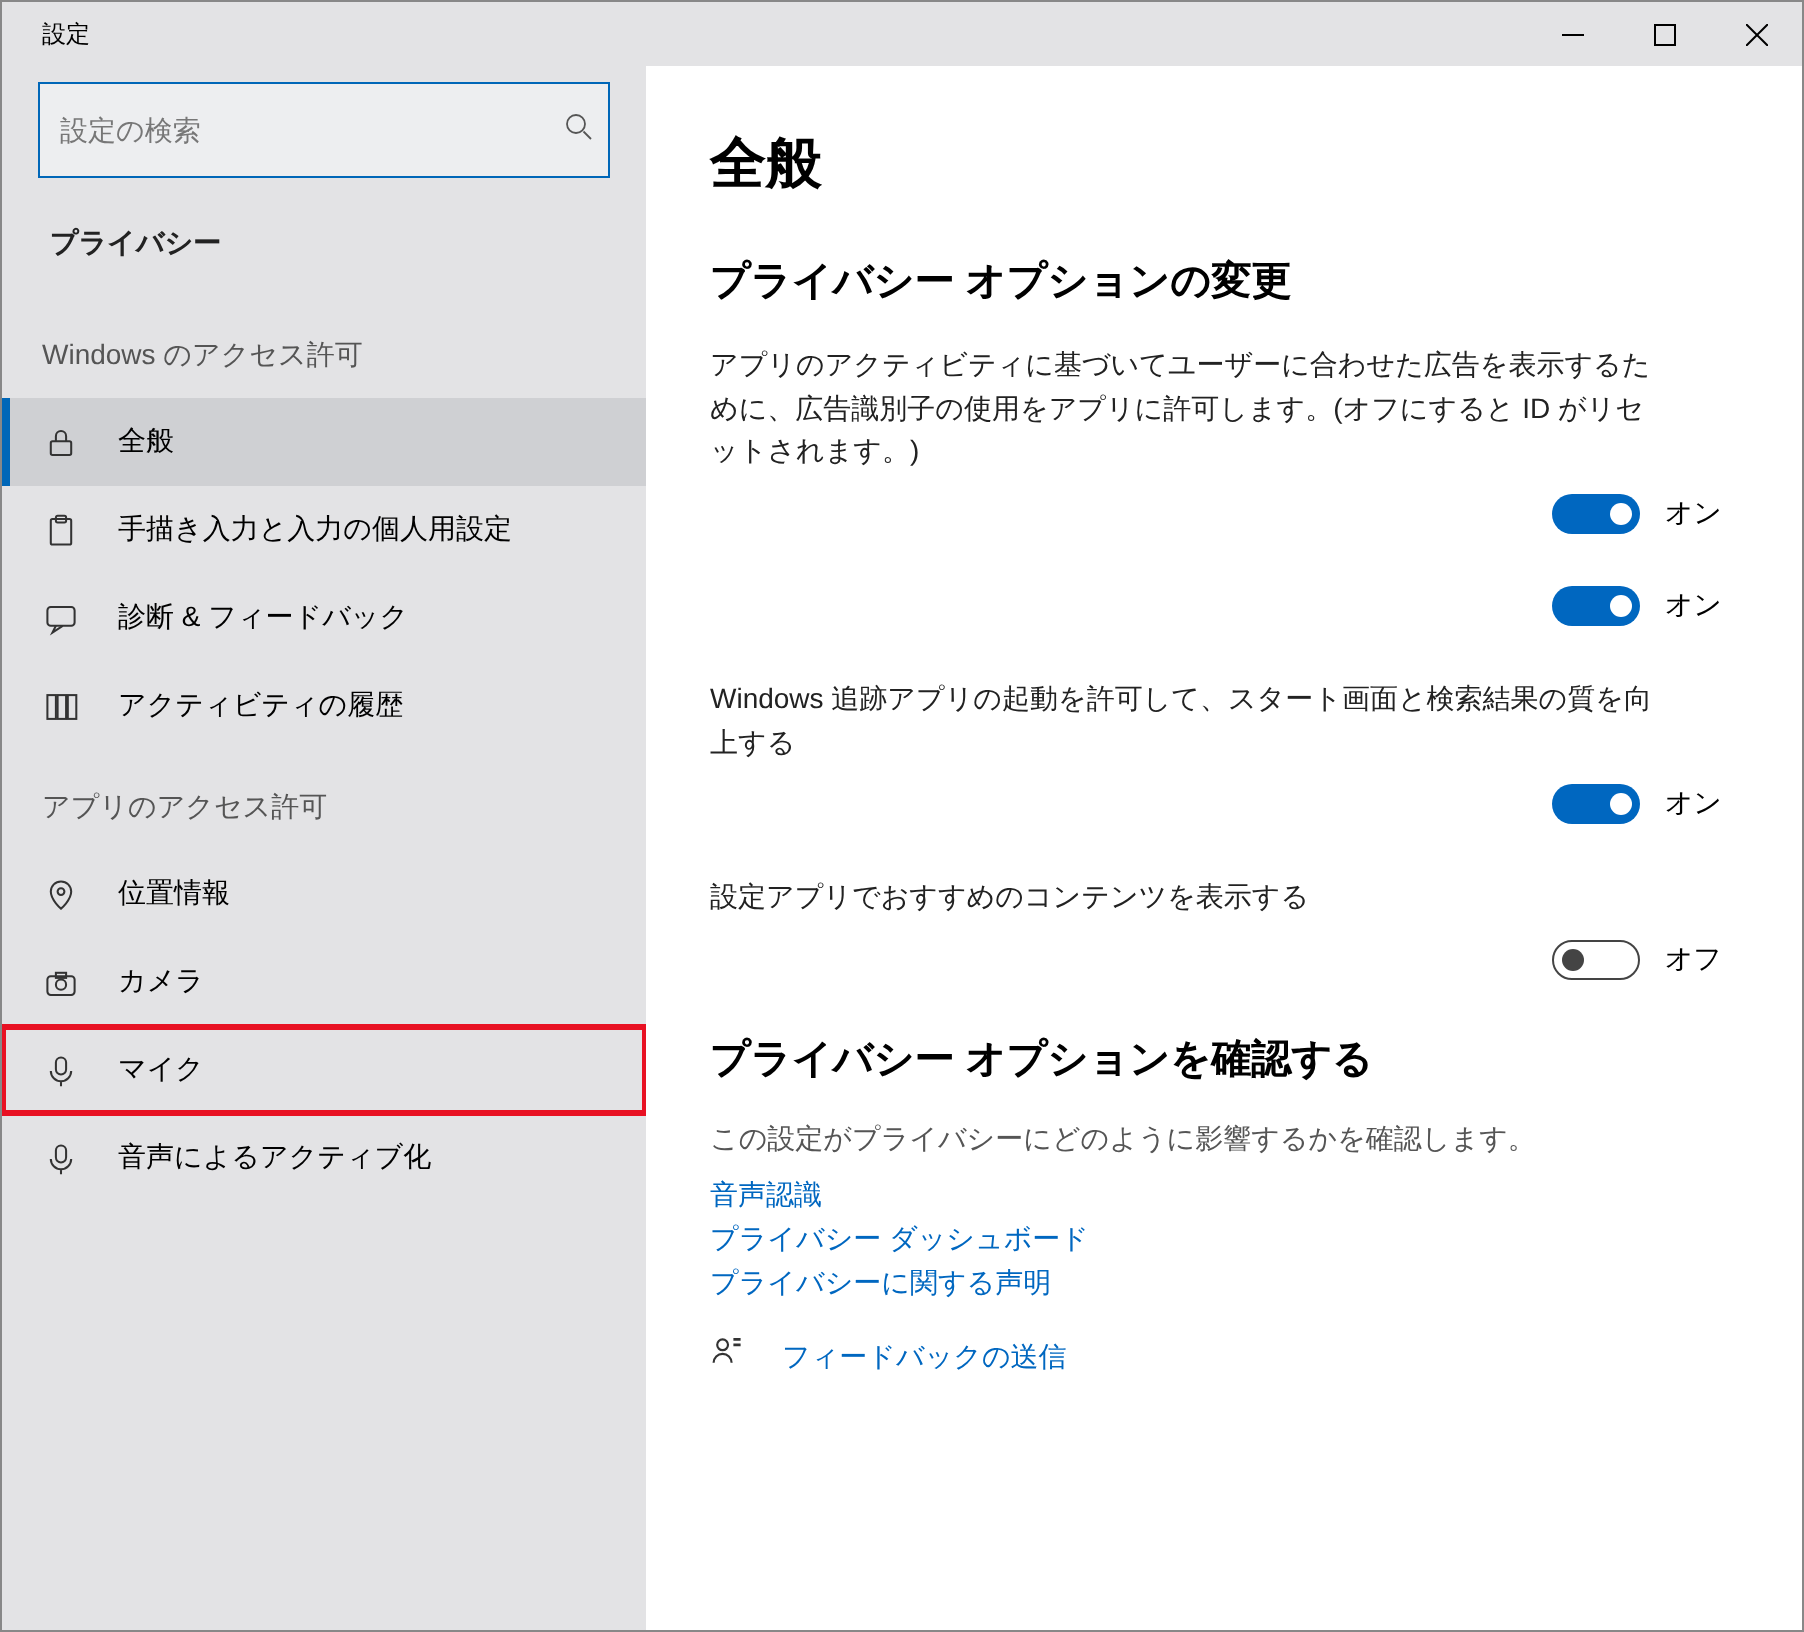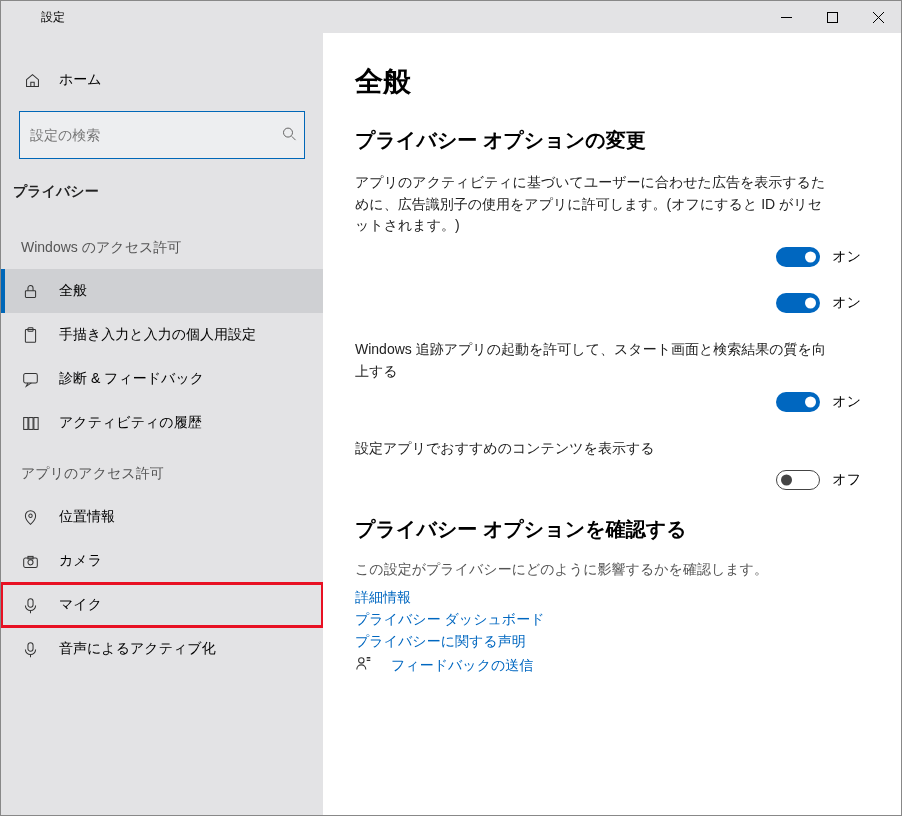--- a/index.html
+++ b/index.html
@@ -1,32 +1,32 @@
 <!DOCTYPE html>
 <html><head>
 <meta charset="utf-8">
 <style>
 * { margin: 0; padding: 0; box-sizing: border-box; font-family: "Yu Gothic UI", "Segoe UI", sans-serif; }
 body { width: 902px; height: 816px; overflow: hidden; background: #fff; }
 .window { display: flex; flex-direction: column; width: 100%; height: 100%; border: 1px solid #888; }
 .titlebar { display: flex; align-items: center; height: 32px; background: #e3e3e5; }
-.tb-left { display: flex; align-items: center; gap: 20px; padding-left: 20px; }
+.tb-left { display: flex; align-items: center; gap: 20px; padding-left: 0; }
 .tb-title { font-size: 12px; color: #000; }
 .tb-ctrls { margin-left: auto; display: flex; }
 .tb-btn { width: 46px; height: 32px; display: flex; align-items: center; justify-content: center; }
 .tb-btn svg { width: 11px; height: 11px; stroke: #000; stroke-width: 1; fill: none; }
 .main { flex: 1; display: flex; overflow: hidden; }
 .sidebar { width: 322px; background: #e3e3e5; display: flex; flex-direction: column; overflow-y: auto; }
 .sb-home { display: flex; align-items: center; gap: 18px; padding: 14px 20px 14px 22px; margin-top: 24px; font-size: 14px; }
 .sb-search-wrap { padding: 8px 18px 14px 18px; }
 .sb-search { width: 100%; height: 48px; border: 1px solid #0067b8; background: #edeef0; padding: 0 34px 0 10px; font-size: 14px; color: #000; outline: none; }
 .sb-search::placeholder { color: #777; }
 .sb-search-wrap { position: relative; }
 .sb-search-icon { position: absolute; right: 26px; top: 50%; transform: translateY(-60%); }
-.sb-cat { font-size: 14px; font-weight: 600; color: #222; padding: 10px 20px 18px 12px; }
+.sb-cat { font-size: 14px; font-weight: 600; color: #222; padding: 10px 20px 18px 24px; }
 .sb-section-title { font-size: 14px; color: #555; padding: 20px 20px 12px 20px; }
 .sb-item { display: flex; align-items: center; gap: 20px; padding: 13px 20px 13px 20px; font-size: 14px; color: #000; position: relative; }
 .sb-item.selected { background: #cfd0d3; }
 .sb-item.selected::before { content: ""; position: absolute; left: 0; top: 0; bottom: 0; width: 4px; background: #0067b8; }
 .sb-item.highlighted { outline: 3px solid #e81123; outline-offset: -2px; }
 .sb-icon { width: 18px; display: flex; align-items: center; justify-content: center; }
 .sb-icon svg { width: 17px; height: 17px; stroke: #333; stroke-width: 1.2; fill: none; }
 .content { flex: 1; background: #fff; padding: 30px 40px 30px 32px; overflow-y: auto; }
 .page-title { font-size: 28px; font-weight: 600; margin-bottom: 26px; }
 .sec-title { font-size: 20px; font-weight: 600; margin-bottom: 18px; }
@@ -72,28 +72,20 @@
           <svg viewBox="0 0 11 11">
             <line x1="0" y1="0" x2="11" y2="11"></line>
             <line x1="11" y1="0" x2="0" y2="11"></line>
           </svg>
         </div>
     </div>
   </div>
 
   <div class="main">
     <div class="sidebar">
-      <div class="sb-home">
-        <span class="sb-icon">
-            <svg viewBox="0 0 20 20">
-              <path d="M3 9 L10 3 L17 9 V17 H3 Z M8 17 V12 H12 V17"></path>
-            </svg>
-          </span>
-        <span>ホーム</span>
-      </div>
       <div class="sb-search-wrap">
         <input class="sb-search" placeholder="設定の検索" style="">
         <span class="sb-search-icon"><svg width="15" height="15" viewBox="0 0 20 20">
               <circle cx="8" cy="8" r="6" stroke="#555" fill="none" stroke-width="1.2"></circle>
               <line x1="13" y1="13" x2="18" y2="18" stroke="#555" stroke-width="1.2"></line>
             </svg></span>
       </div>
       <div class="sb-cat">プライバシー</div>
 
       <div class="sb-section-title">Windows のアクセス許可</div>
@@ -200,26 +192,26 @@
 
       <div class="opt-desc">設定アプリでおすすめのコンテンツを表示する</div>
       <div class="toggle-row">
         <div class="toggle off"></div>
         <span class="toggle-label">オフ</span>
       </div>
 
       <div class="sec2">
         <div class="sec-title">プライバシー オプションを確認する</div>
         <div class="sec2-sub">この設定がプライバシーにどのように影響するかを確認します。</div>
-        <a class="link">詳細情報</a>
+        <a class="link">音声認識</a>
         <a class="link">プライバシー ダッシュボード</a>
         <a class="link">プライバシーに関する声明</a>
       </div>
 
-      <div class="help-row" style="margin-top:4px">
+      <div class="help-row" style="margin-top:16px">
         <span class="help-icon"><svg viewBox="0 0 20 20">
               <circle cx="7" cy="6" r="3"></circle>
               <path d="M2 16 a5 5 0 0 1 10 0"></path>
               <path d="M13 3 L17 3 M13 6 L17 6" stroke-width="1.5"></path>
             </svg></span>
         <a class="link">フィードバックの送信</a>
       </div>
     </div>
   </div>
 </div>

